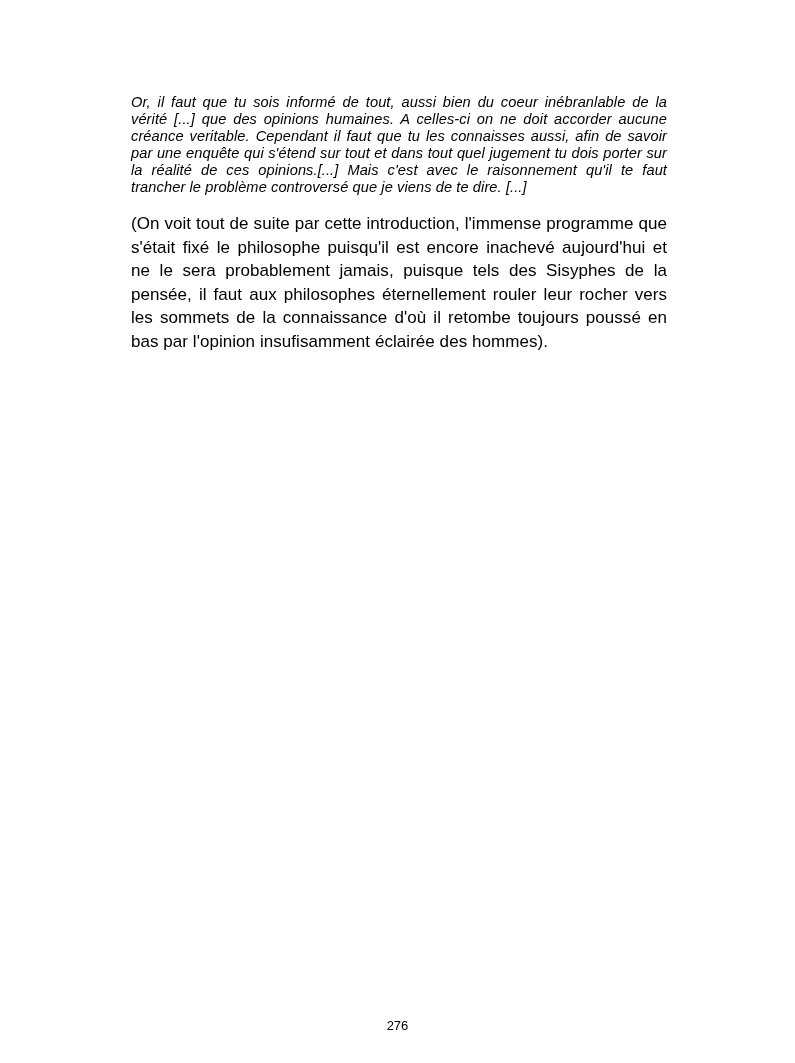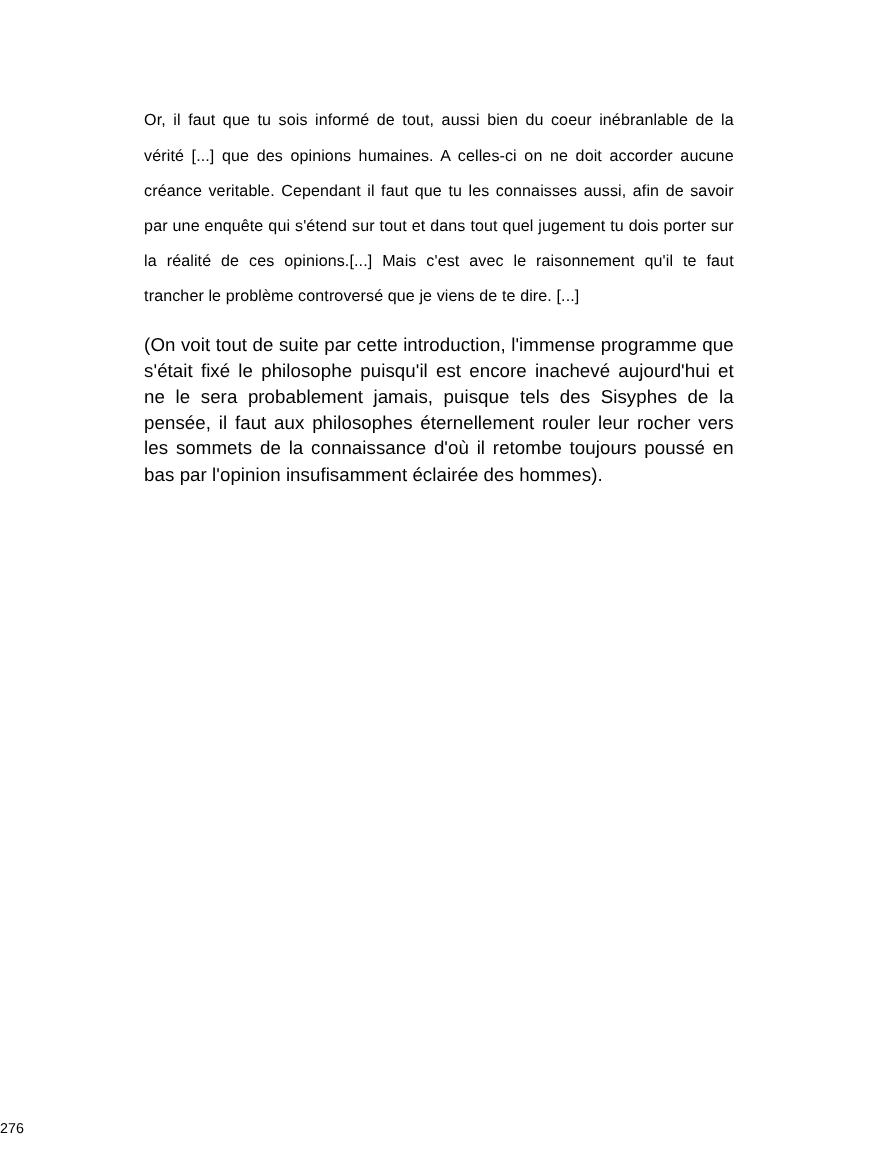--- a/index.html
+++ b/index.html
@@ -23,42 +23,43 @@
     height: 1063px;
     background: #ffffff;
   }
   .content {
     position: absolute;
     left: 131px;
     top: 94px;
     width: 536px;
   }
   .quote-block {
+    font-style: italic;
     font-size: 14.6px;
-    line-height: 32px;
+    line-height: 17px;
     text-align: justify;
     text-justify: inter-word;
     margin: 0 0 14px 0;
     letter-spacing: 0.1px;
   }
   .body-block {
     font-size: 17px;
     line-height: 23.5px;
     text-align: justify;
     text-justify: inter-word;
     margin: 16px 0 0 0;
     letter-spacing: 0.05px;
   }
   
   .page-number {
     position: absolute;
     left: 0;
     top: 1018px;
     width: 795px;
-    text-align: left;
+    text-align: center;
     font-size: 13px;
     color: #000000;
   }
 </style>
 </head>
 <body>
 
 <div class="page">
   <div class="content">
     <p class="quote-block">Or, il faut que tu sois informé de tout, aussi bien du coeur inébranlable de la vérité [...] que des opinions humaines. A celles-ci on ne doit accorder aucune créance veritable. Cependant il faut que tu les connaisses aussi, afin de savoir par une enquête qui s'étend sur tout et dans tout quel jugement tu dois porter sur la réalité de ces opinions.[...] Mais c'est avec le raisonnement qu'il te faut trancher le problème controversé que je viens de te dire. [...]</p>

